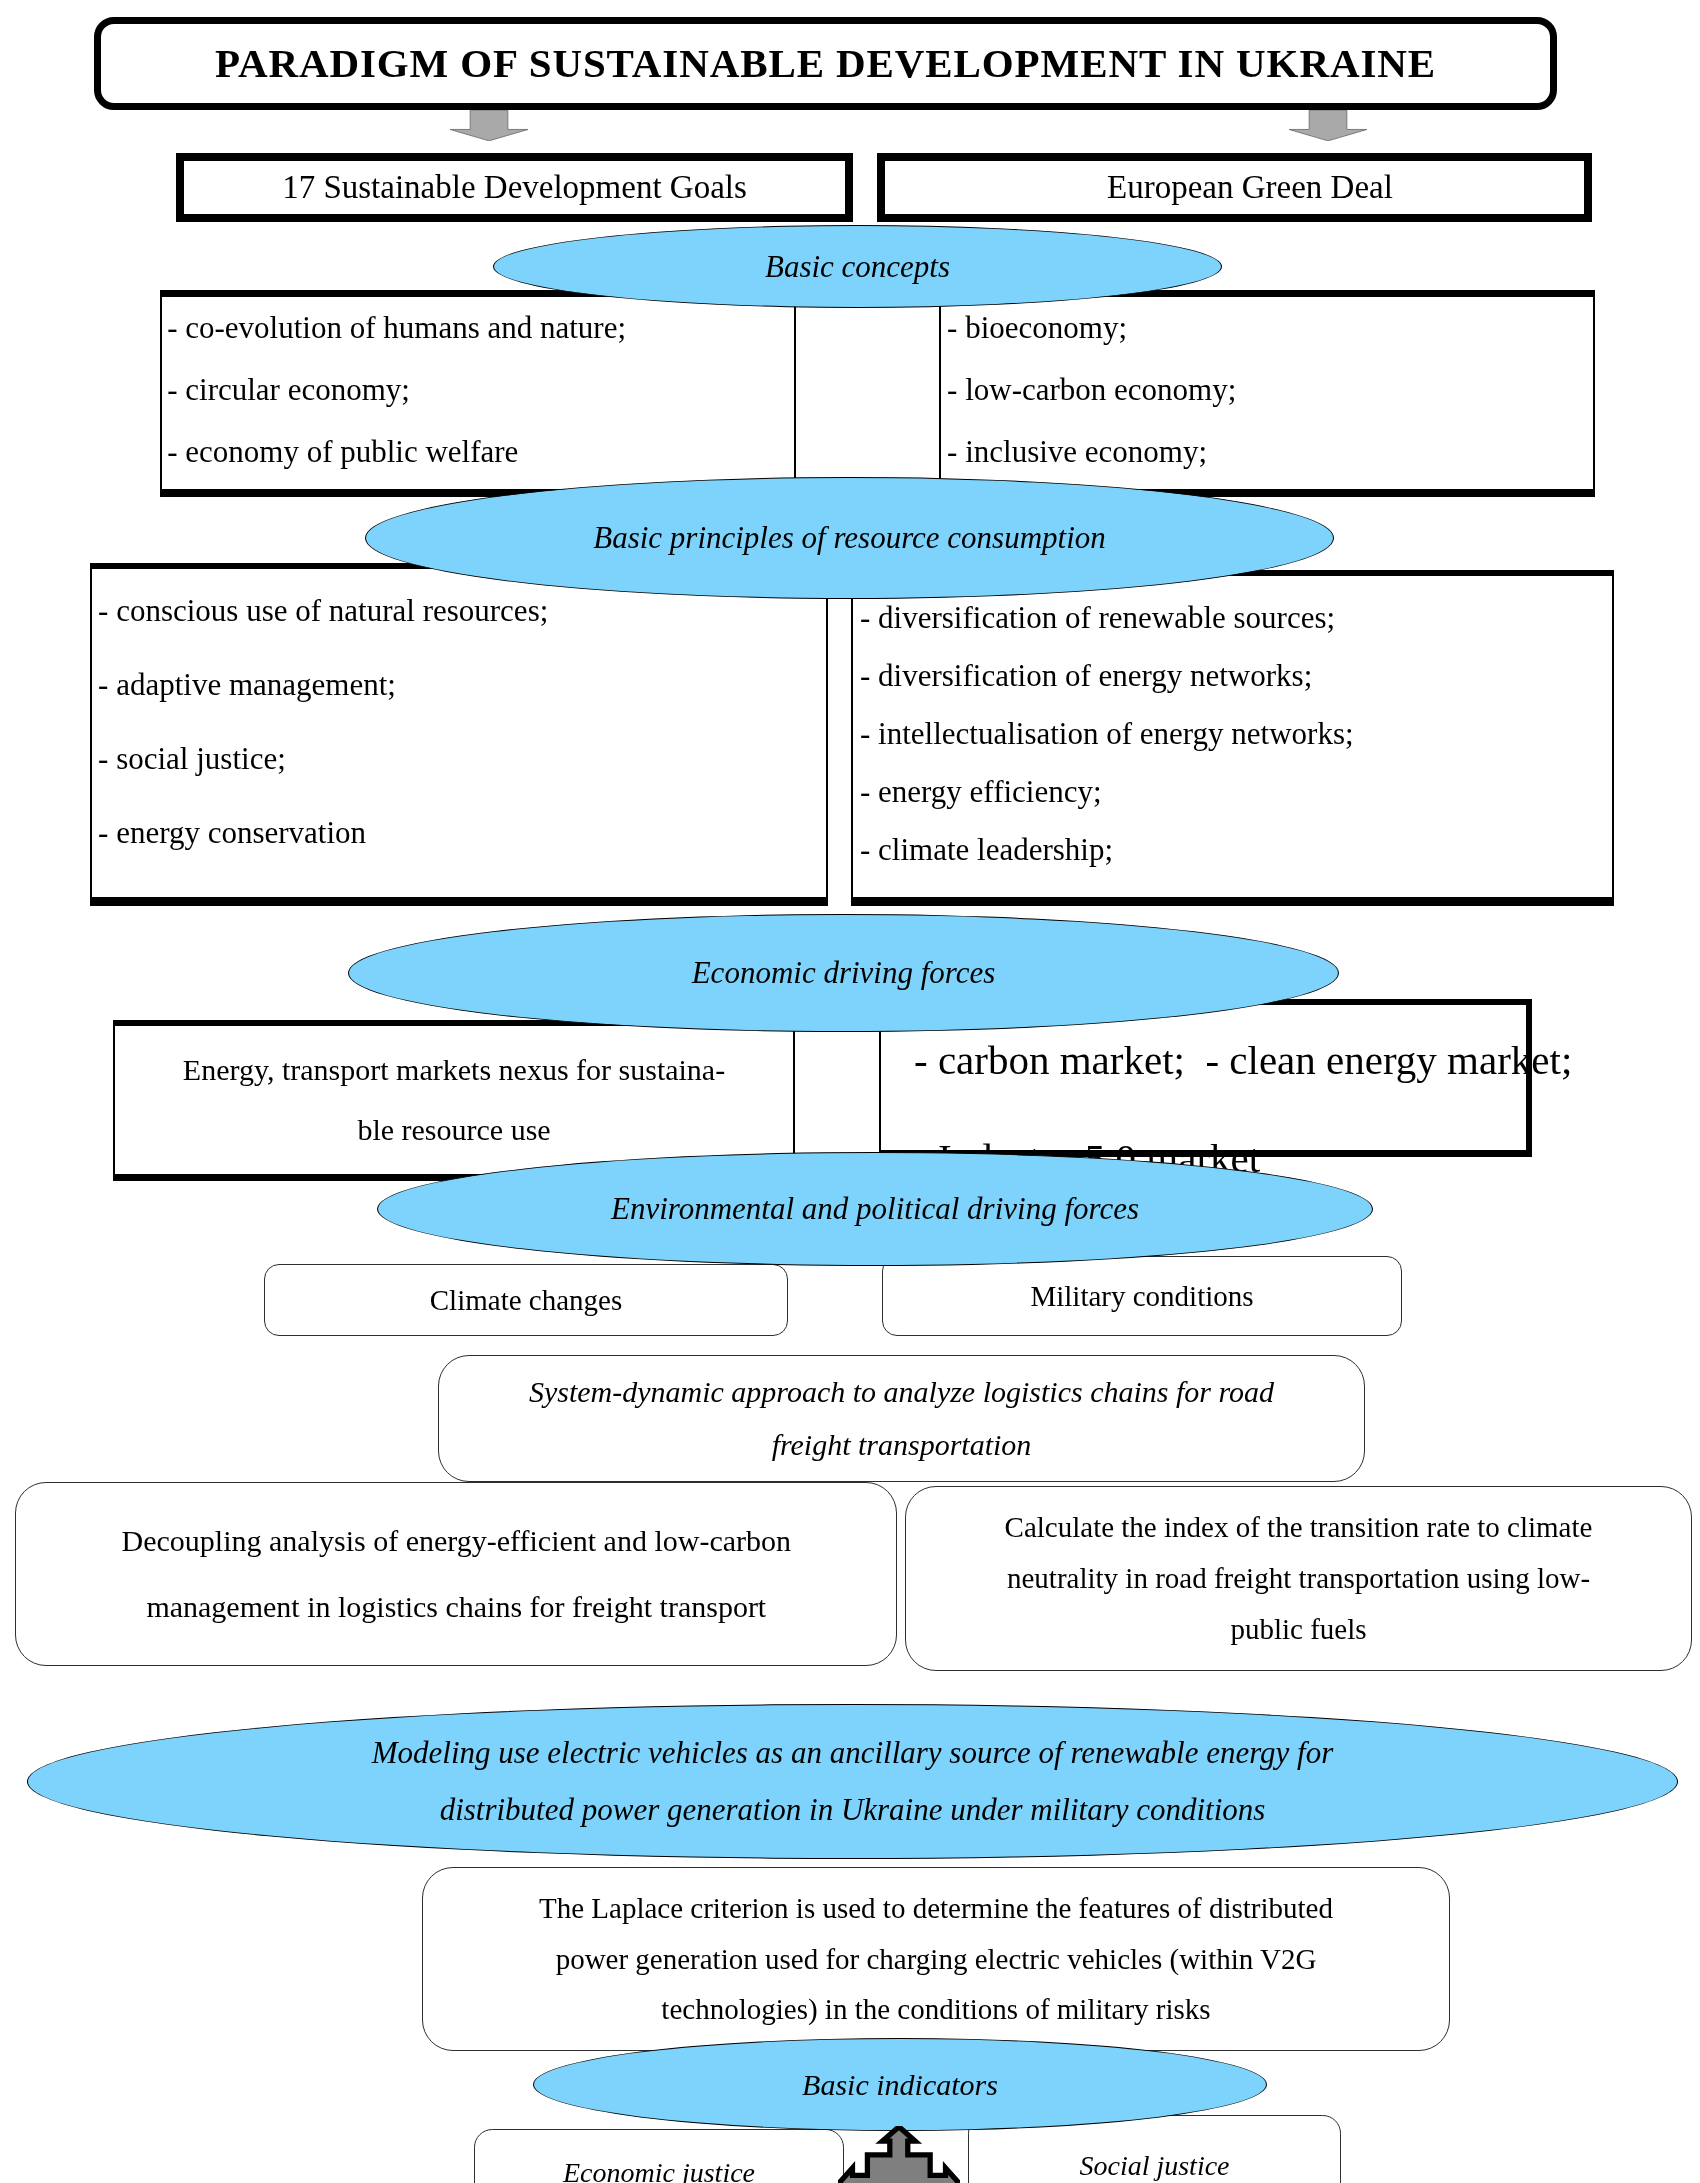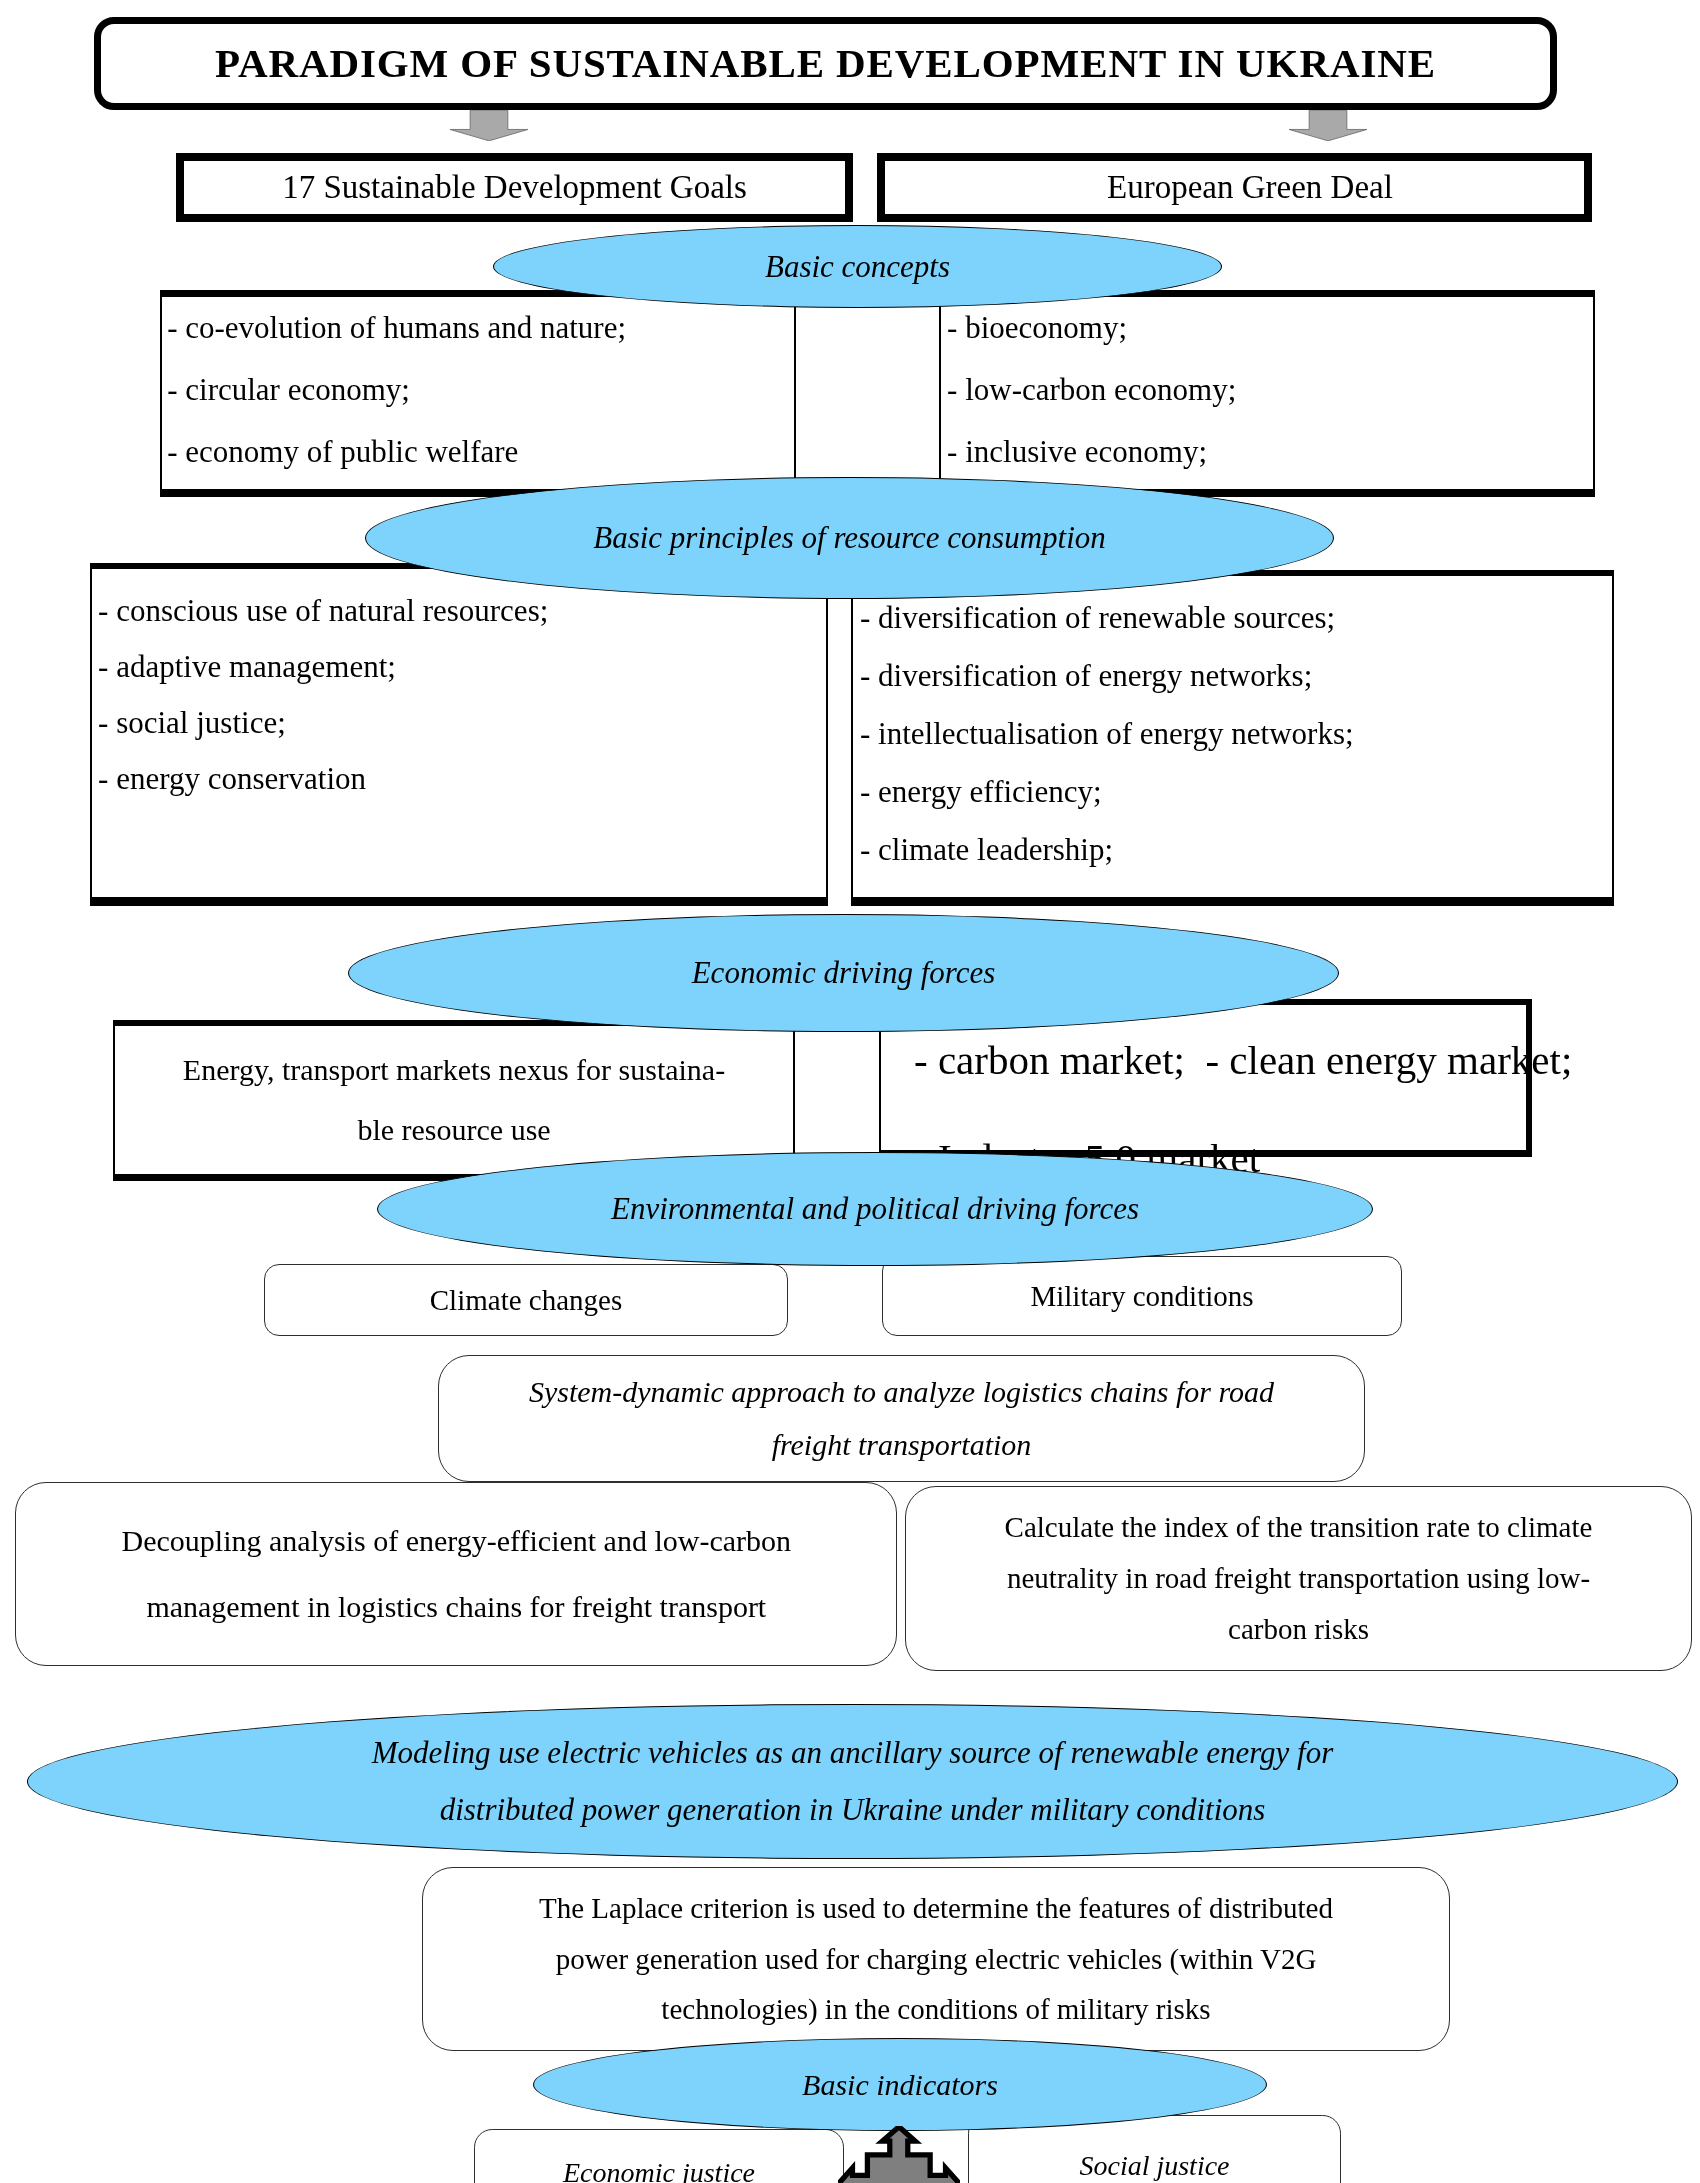--- a/index.html
+++ b/index.html
@@ -20,21 +20,21 @@
 
   .tcell{background:#fff;z-index:1;display:flex;flex-direction:column;font-size:31px;}
   .cell-concepts-l{left:160px;top:290px;width:636px;height:207px;
      border:2.6px solid #000;border-top-width:7px;border-bottom-width:8.7px;
      padding:13px 4.4px 0 5.2px;row-gap:26px;}
   .cell-concepts-r{left:939px;top:290px;width:656px;height:207px;
      border:2.6px solid #000;border-top-width:7px;border-bottom-width:8.7px;
      padding:13px 4.4px 0 6.1px;row-gap:26px;}
   .cell-principles-l{left:90px;top:563px;width:738px;height:343px;
      border:2.2px solid #000;border-top-width:6.1px;border-bottom-width:9.6px;
-     padding:24px 4.4px 0 6.1px;row-gap:20px;}
+     padding:24px 4.4px 0 6.1px;row-gap:38px;}
   .cell-principles-r{left:851px;top:570px;width:763px;height:336px;
      border:2.2px solid #000;border-top-width:6.1px;border-bottom-width:9.6px;
      padding:24px 4.4px 0 7px;row-gap:22px;}
   .cell-econ-l{left:113px;top:1020px;width:682px;height:161px;
      border:2.2px solid #000;border-top-width:6.1px;border-bottom-width:7.9px;
      align-items:center;justify-content:space-evenly;text-align:center;font-size:30px;}
   .cell-econ-r{left:879px;top:999px;width:653px;height:158px;
      border:2.6px solid #000;border-top-width:6.1px;border-bottom-width:7px;border-right-width:6.1px;
      padding:31px 4.4px 0 33px;row-gap:50px;font-size:41px;}
 
@@ -154,21 +154,21 @@
     <div class="line">freight transportation</div>
   </div>
 
   <div class="abs rbox rb-decoupling">
     <div class="line">Decoupling analysis of energy-efficient and low-carbon</div>
     <div class="line">management in logistics chains for freight transport</div>
   </div>
   <div class="abs rbox rb-calculate">
     <div class="line">Calculate the index of the transition rate to climate</div>
     <div class="line">neutrality in road freight transportation using low-</div>
-    <div class="line">carbon risks</div>
+    <div class="line">public fuels</div>
   </div>
 
   <div class="abs ellipse el-modeling">
     <div class="line">Modeling use electric vehicles as an ancillary source of renewable energy for</div>
     <div class="line">distributed power generation in Ukraine under military conditions</div>
   </div>
 
   <div class="abs rbox rb-laplace">
     <div class="line">The Laplace criterion is used to determine the features of distributed</div>
     <div class="line">power generation used for charging electric vehicles (within V2G</div>

